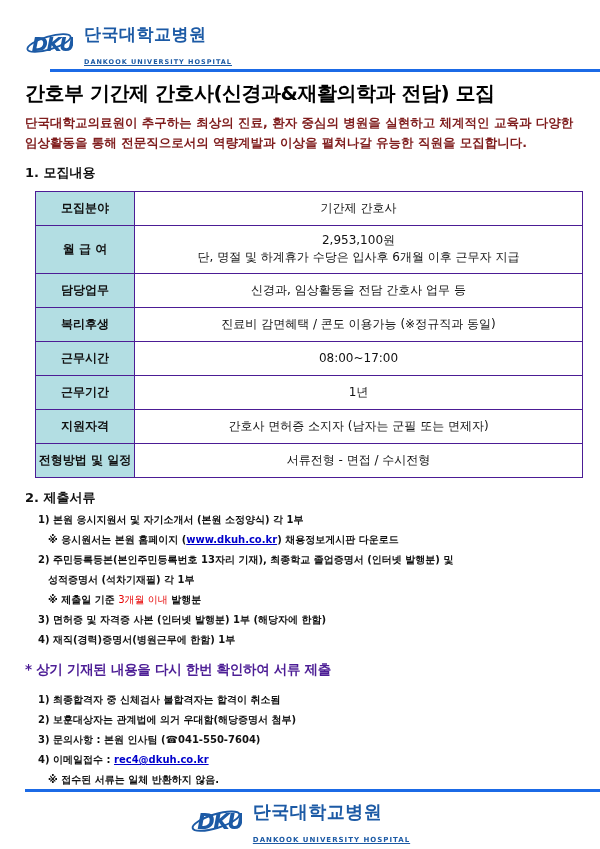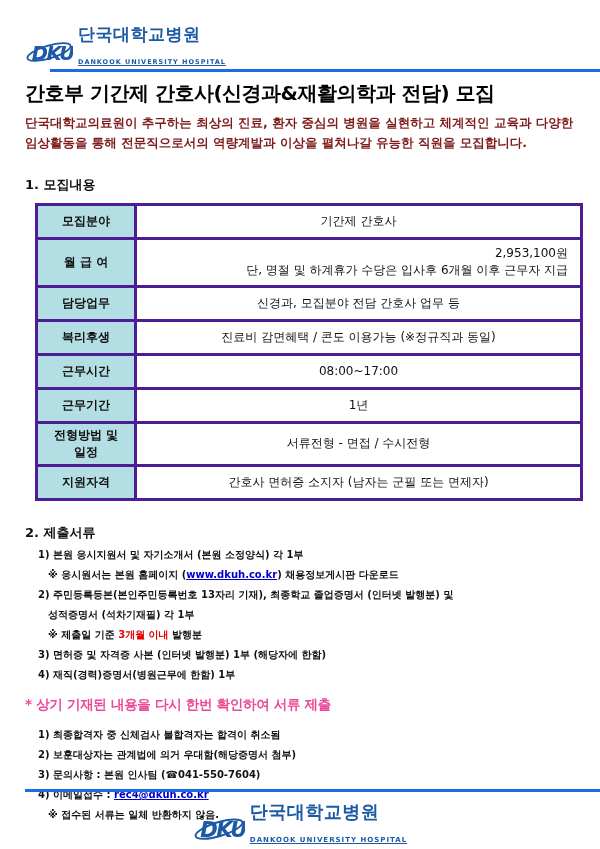--- a/index.html
+++ b/index.html
@@ -7,44 +7,44 @@
   .page {
     position: relative;
     width: 600px; height: 849px;
     background: #ffffff;
     font-family: "DejaVu Sans", "Liberation Sans", sans-serif;
     color: #141414;
     overflow: hidden;
   }
   
   .header { padding: 26px 0 0 25px; }
-  .logo { display: flex; align-items: flex-end; gap: 5px; }
+  .logo { display: flex; align-items: flex-start; gap: 11px; }
   .logo svg.mark { width: 48px; height: 31px; flex: 0 0 auto; }
   .logo-kr { font-size: 17px; font-weight: bold; color: #1c5aa5; line-height: 1.05; letter-spacing: 0.5px; }
   .logo-en { font-size: 6.5px; font-weight: bold; color: #1c5aa5; letter-spacing: 1px; margin-top: 14px; text-decoration: underline; }
   .rule { height: 3px; background: #1b6ae6; margin: 3px 0 0 25px; }
   
   .title { margin: 9px 20px 0 25px; font-size: 20px; font-weight: bold; color: #000; letter-spacing: -0.5px; line-height: 1.2; }
   .intro { margin: 8px 18px 0 25px; font-size: 12.5px; font-weight: 600; line-height: 20px; color: #7f1d1d; }
   
-  .sec-heading { margin: 23px 0 0 25px; font-size: 13px; font-weight: 700; color: #111; }
+  .sec-heading { margin: 11px 0 0 25px; font-size: 13px; font-weight: 700; color: #111; }
   
   .jobtable { margin: 9px 0 0 35px; width: 548px; border-collapse: collapse; font-size: 12px; table-layout: fixed; }
-  .jobtable td { border: 3px solid #4c1d95; text-align: center; vertical-align: middle; padding: 3px 12px; color: #111; }
+  .jobtable td { border: 1px solid #4c1d95; text-align: center; vertical-align: middle; padding: 3px 0; color: #111; }
   .jobtable td.lbl { background: #b3dee3; font-weight: 700; width: 99px; }
   .jobtable tr { height: 34px; }
   .jobtable tr.tall { height: 48px; }
-  .jobtable .val-line { display: block; line-height: 17px; text-align: right; }
+  .jobtable .val-line { display: block; line-height: 17px; }
   
   .list { margin-top: 5px; }
   .list p { margin: 0 0 5px 38px; font-size: 10px; font-weight: 600; line-height: 15px; color: #111; }
   .list p.sub { margin-left: 48px; }
-  .red { color: #e60000; font-weight: bold; }
+  .red { color: #e60000; font-weight: normal; }
   a.doclink { color: #0000cc; text-decoration: underline; font-weight: 600; cursor: pointer; }
-  .emphasis { margin: 14px 4px 13px 25px; font-size: 13.5px; font-weight: bold; color: #ec4899; letter-spacing: -0.3px; }
+  .emphasis { margin: 14px 4px 13px 25px; font-size: 13.5px; font-weight: bold; color: #4c1d95; letter-spacing: -0.3px; }
   
   .footer { position: absolute; top: 789px; left: 0; width: 600px; }
   .footer .rule { margin: 0 0 0 25px; }
   .footer .logo { justify-content: center; margin-top: 11px; }
   .footer svg.mark { width: 52px; height: 33px; }
   .footer .logo-kr { font-size: 18px; }
   .footer .logo-en { font-size: 7px; }
   .hiddensvg { position: absolute; width: 0; height: 0; overflow: hidden; }
 </style>
 </head>
@@ -86,41 +86,41 @@
       </tr>
       <tr class="tall">
         <td class="lbl">월 급 여</td>
         <td>
             <span class="val-line">2,953,100원</span>
             <span class="val-line">단, 명절 및 하계휴가 수당은 입사후 6개월 이후 근무자 지급</span>
           </td>
       </tr>
       <tr>
         <td class="lbl">담당업무</td>
-        <td>신경과, 모집분야 전담 간호사 업무 등</td>
+        <td>신경과, 임상활동을 전담 간호사 업무 등</td>
       </tr>
       <tr>
         <td class="lbl">복리후생</td>
         <td>진료비 감면혜택 / 콘도 이용가능 (※정규직과 동일)</td>
       </tr>
       <tr>
         <td class="lbl">근무시간</td>
         <td>08:00~17:00</td>
       </tr>
       <tr>
         <td class="lbl">근무기간</td>
         <td>1년</td>
       </tr>
       <tr>
+        <td class="lbl">지원자격</td>
+        <td>간호사 면허증 소지자 (남자는 군필 또는 면제자)</td>
+      </tr>
+      <tr>
         <td class="lbl">전형방법 및 일정</td>
         <td>서류전형 - 면접 / 수시전형</td>
-      </tr>
-      <tr>
-        <td class="lbl">지원자격</td>
-        <td>간호사 면허증 소지자 (남자는 군필 또는 면제자)</td>
       </tr>
     </tbody>
   </table>
 
   <div class="sec-heading">2. 제출서류</div>
   <div class="list">
     <p>1) 본원 응시지원서 및 자기소개서 (본원 소정양식) 각 1부</p>
     <p class="sub"><span>※ 응시원서는 본원 홈페이지 (</span><a class="doclink">www.dkuh.co.kr</a><span>) 채용정보게시판 다운로드</span></p>
     <p>2) 주민등록등본(본인주민등록번호 13자리 기재), 최종학교 졸업증명서 (인터넷 발행분) 및</p>
     <p class="sub">성적증명서 (석차기재필) 각 1부</p>

